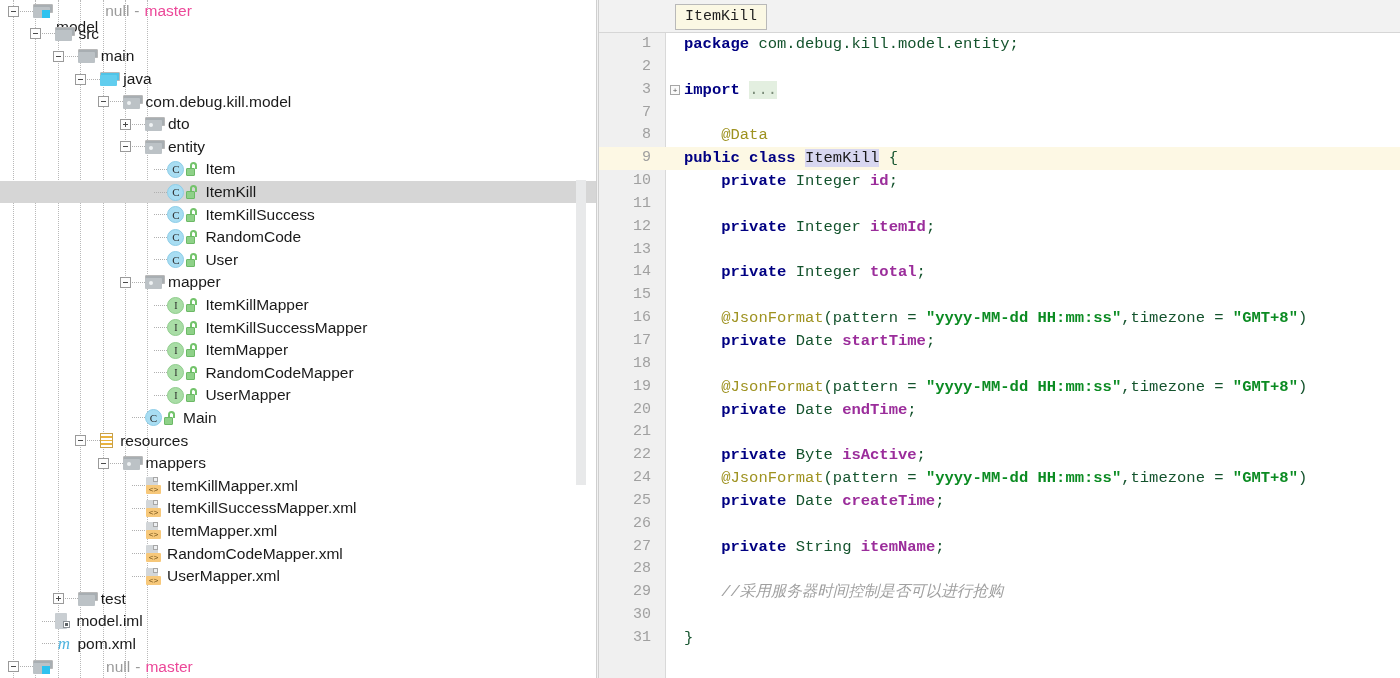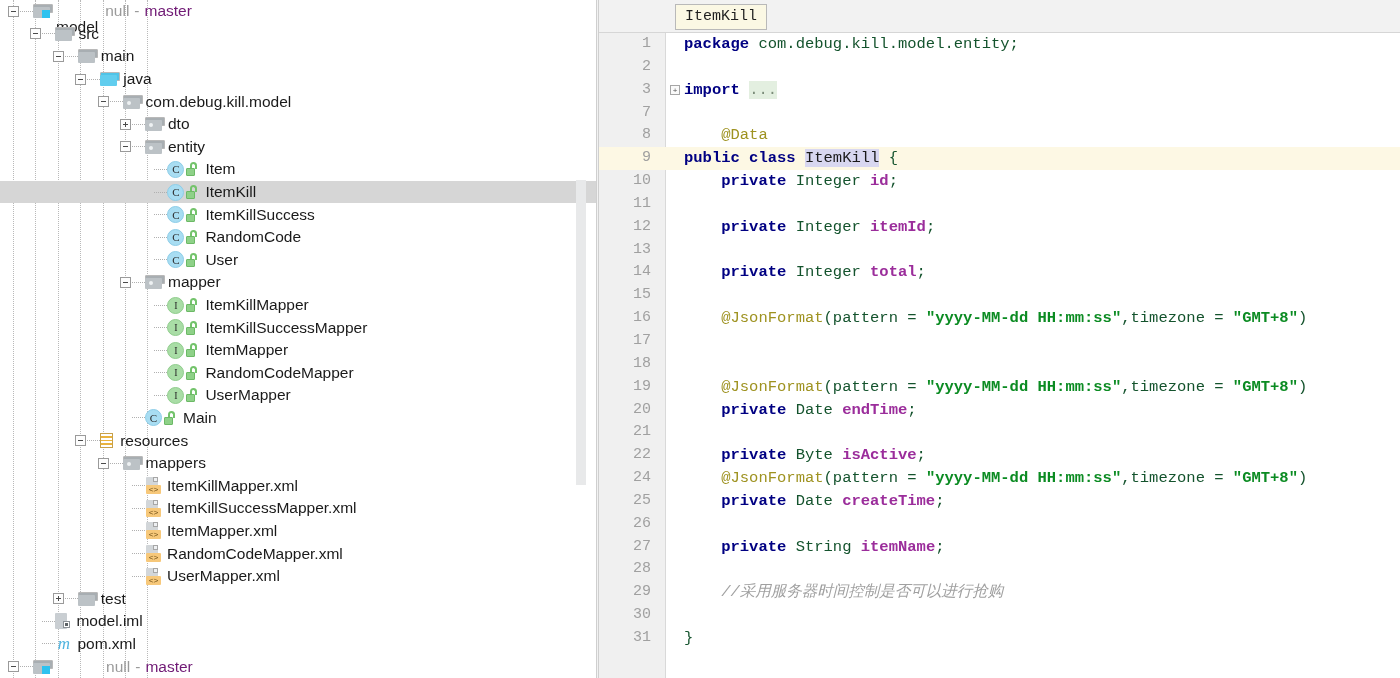--- a/index.html
+++ b/index.html
@@ -167,21 +167,21 @@
     width: 17px; height: 17px;
     font-family: "Liberation Serif", serif;
     font-style: italic; font-size: 17px; line-height: 17px;
     color: #4fb3df; text-align: center; margin-right: 4px;
   }
 
   .lbl { padding-left: 1px; }
   .lbl.bold { font-weight: normal; margin-top: 32px; }
   .meta-null { color: #9a9a9a; margin-left: 7px; text-align: center; }
   .meta-dash { color: #9a9a9a; margin-left: 5px; }
-  .meta-branch { color: #701a75; margin-left: 5px; }
+  .meta-branch { color: #ec4899; margin-left: 5px; }
 
   
   #tree-scroll {
     position: absolute; right: 10px; top: 0; width: 10px; height: 678px;
     background: #ffffff;
   }
   #tree-scroll .thumb {
     position: absolute; left: 0; width: 10px;
     background: #e8e9ea;
   }
@@ -617,21 +617,21 @@
           <div class="codeline"><span class="lnum">7</span><span class="ctext"></span></div>
           <div class="codeline"><span class="lnum">8</span><span class="ctext"><span class="pl">    </span><span class="ann">@Data</span></span></div>
           <div class="codeline cur"><span class="lnum">9</span><span class="ctext"><span class="kw">public class </span><span class="caret"></span><span class="sel">ItemKill</span><span class="pl"> {</span></span></div>
           <div class="codeline"><span class="lnum">10</span><span class="ctext"><span class="pl">    </span><span class="kw">private </span><span class="pl">Integer </span><span class="fld">id</span><span class="pl">;</span></span></div>
           <div class="codeline"><span class="lnum">11</span><span class="ctext"></span></div>
           <div class="codeline"><span class="lnum">12</span><span class="ctext"><span class="pl">    </span><span class="kw">private </span><span class="pl">Integer </span><span class="fld">itemId</span><span class="pl">;</span></span></div>
           <div class="codeline"><span class="lnum">13</span><span class="ctext"></span></div>
           <div class="codeline"><span class="lnum">14</span><span class="ctext"><span class="pl">    </span><span class="kw">private </span><span class="pl">Integer </span><span class="fld">total</span><span class="pl">;</span></span></div>
           <div class="codeline"><span class="lnum">15</span><span class="ctext"></span></div>
           <div class="codeline"><span class="lnum">16</span><span class="ctext"><span class="pl">    </span><span class="ann">@JsonFormat</span><span class="pl">(pattern = </span><span class="str">"yyyy-MM-dd HH:mm:ss"</span><span class="pl">,timezone = </span><span class="str">"GMT+8"</span><span class="pl">)</span></span></div>
-          <div class="codeline"><span class="lnum">17</span></div>
+          <div class="codeline"><span class="lnum">17</span><span class="ctext"><span class="pl">    </span><span class="kw">private </span><span class="pl">Date </span><span class="fld">startTime</span><span class="pl">;</span></span></div>
           <div class="codeline"><span class="lnum">18</span><span class="ctext"></span></div>
           <div class="codeline"><span class="lnum">19</span><span class="ctext"><span class="pl">    </span><span class="ann">@JsonFormat</span><span class="pl">(pattern = </span><span class="str">"yyyy-MM-dd HH:mm:ss"</span><span class="pl">,timezone = </span><span class="str">"GMT+8"</span><span class="pl">)</span></span></div>
           <div class="codeline"><span class="lnum">20</span><span class="ctext"><span class="pl">    </span><span class="kw">private </span><span class="pl">Date </span><span class="fld">endTime</span><span class="pl">;</span></span></div>
           <div class="codeline"><span class="lnum">21</span><span class="ctext"></span></div>
           <div class="codeline"><span class="lnum">22</span><span class="ctext"><span class="pl">    </span><span class="kw">private </span><span class="pl">Byte </span><span class="fld">isActive</span><span class="pl">;</span></span></div>
           <div class="codeline"><span class="lnum">24</span><span class="ctext"><span class="pl">    </span><span class="ann">@JsonFormat</span><span class="pl">(pattern = </span><span class="str">"yyyy-MM-dd HH:mm:ss"</span><span class="pl">,timezone = </span><span class="str">"GMT+8"</span><span class="pl">)</span></span></div>
           <div class="codeline"><span class="lnum">25</span><span class="ctext"><span class="pl">    </span><span class="kw">private </span><span class="pl">Date </span><span class="fld">createTime</span><span class="pl">;</span></span></div>
           <div class="codeline"><span class="lnum">26</span><span class="ctext"></span></div>
           <div class="codeline"><span class="lnum">27</span><span class="ctext"><span class="pl">    </span><span class="kw">private </span><span class="pl">String </span><span class="fld">itemName</span><span class="pl">;</span></span></div>
           <div class="codeline"><span class="lnum">28</span><span class="ctext"></span></div>

